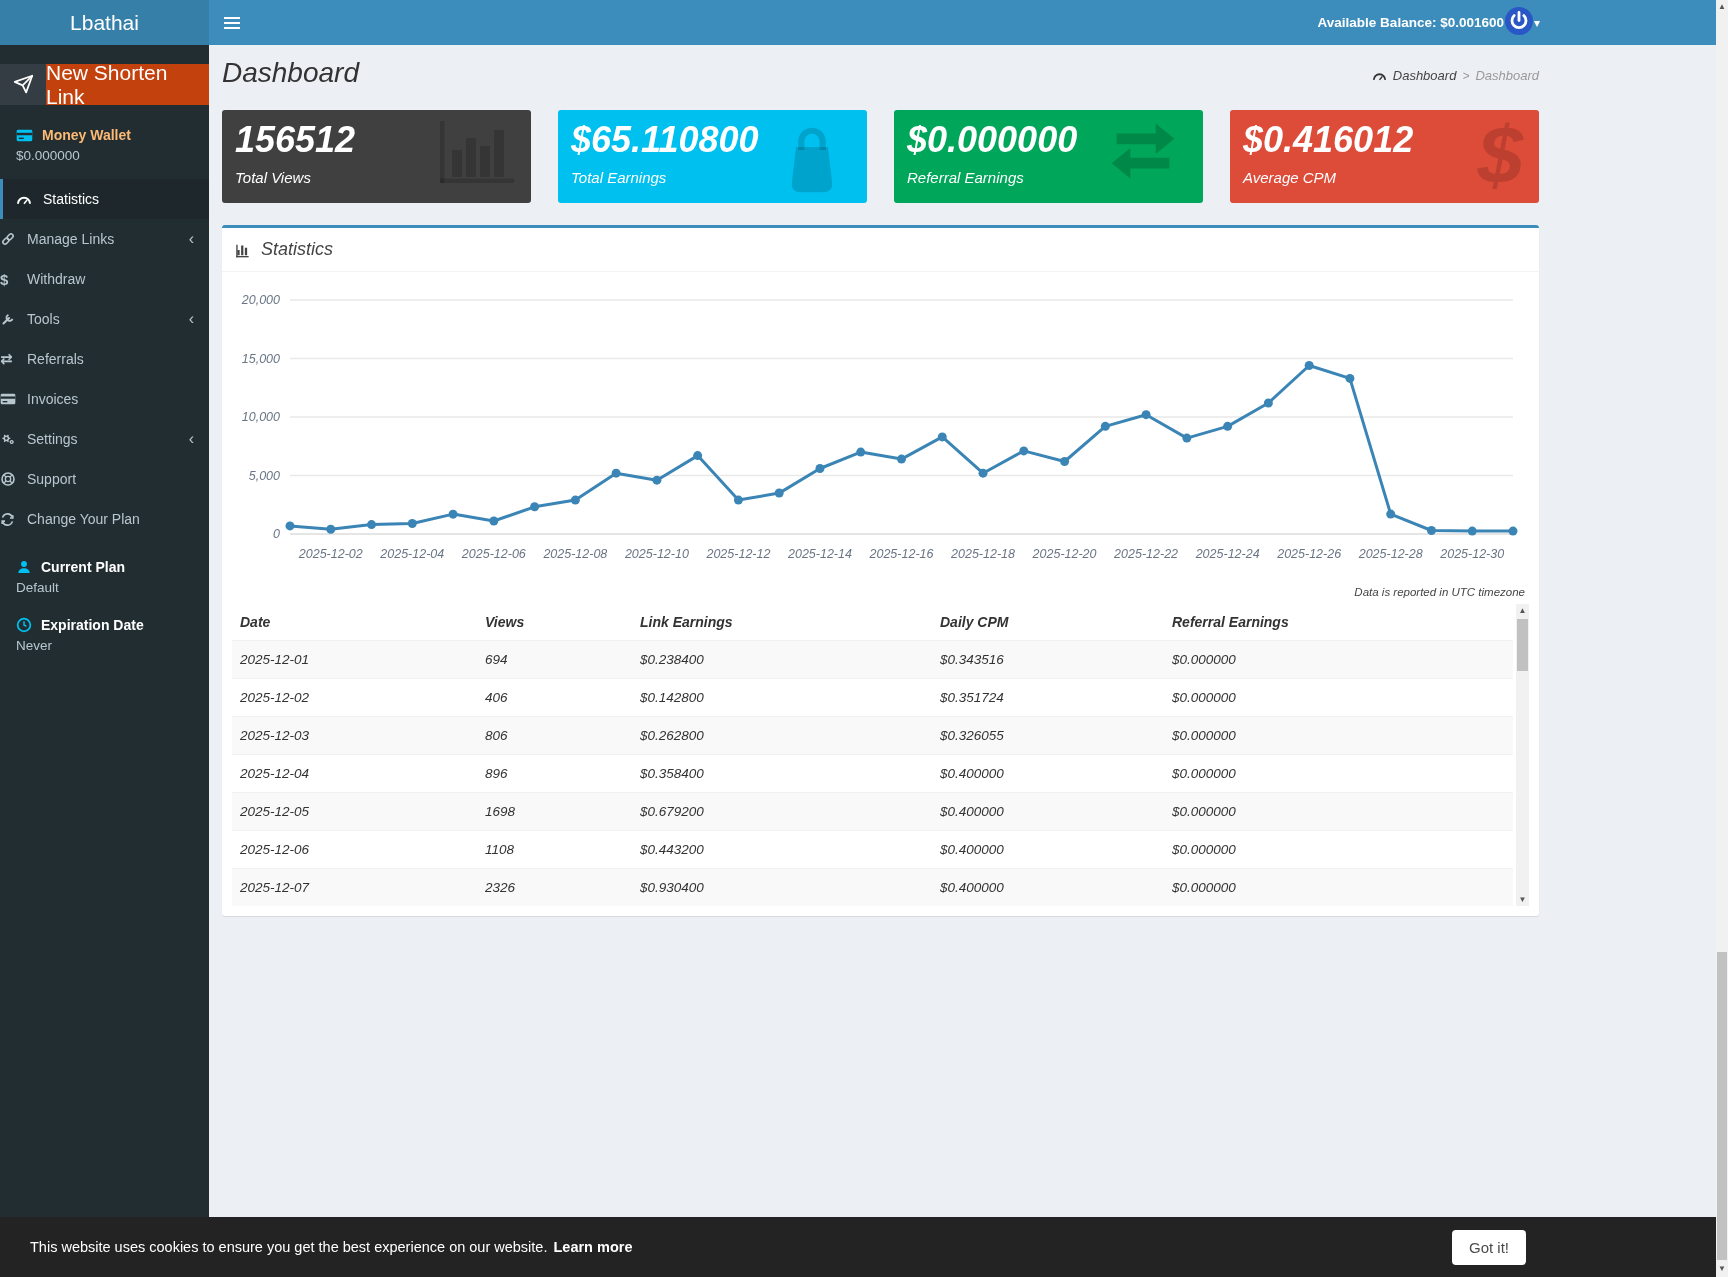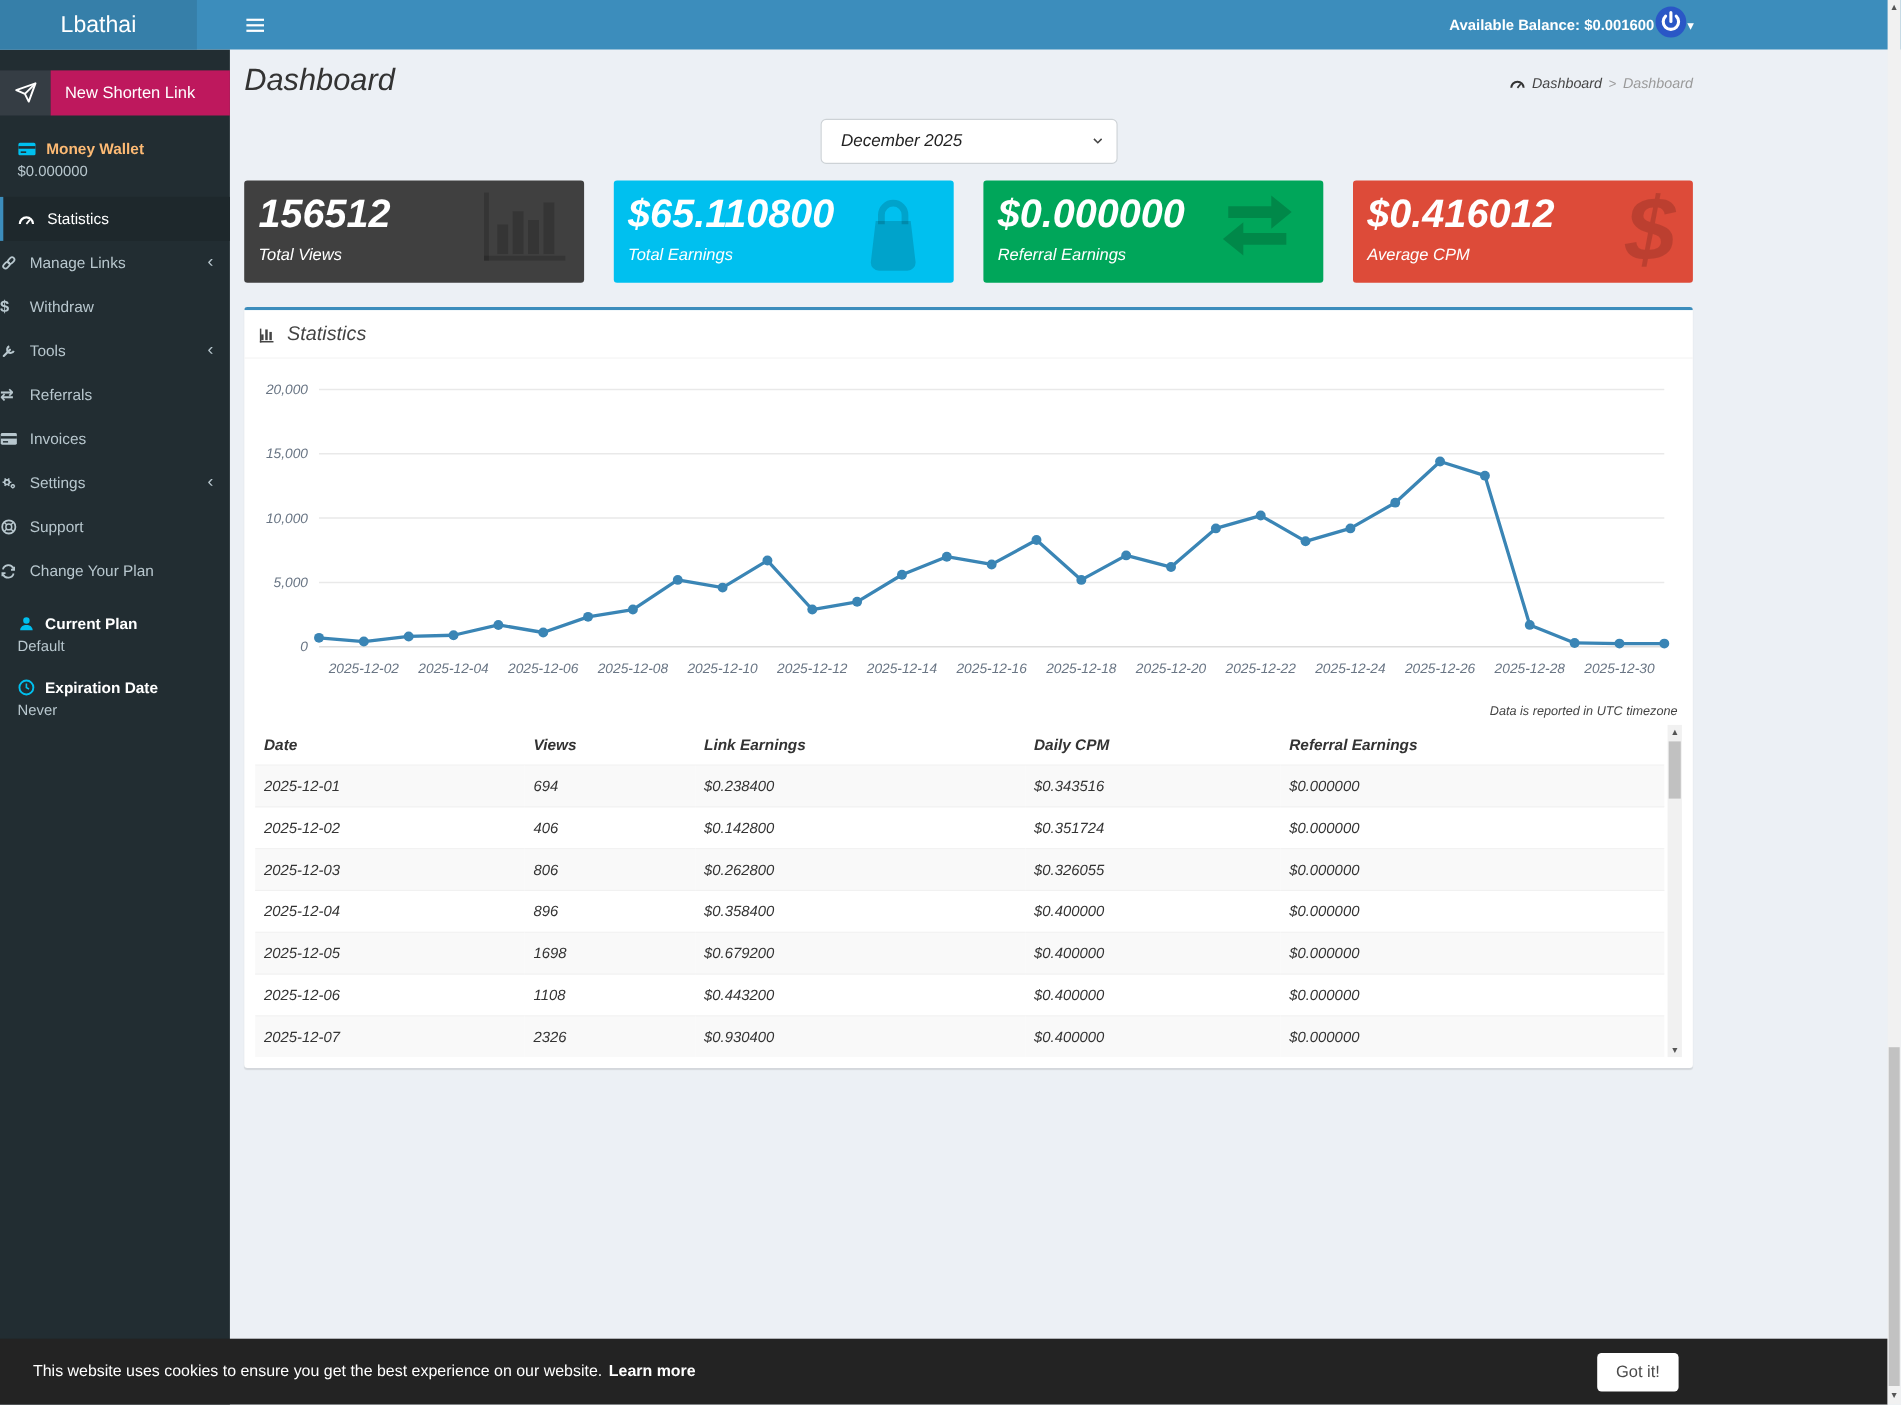--- a/index.html
+++ b/index.html
@@ -1,34 +1,34 @@
 <!DOCTYPE html>
 <html><head>
 <meta charset="utf-8">
 <style>
   * { margin:0; padding:0; box-sizing:border-box; }
   html,body { width:1728px; height:1277px; overflow:hidden; }
   body { font-family:"Liberation Sans","DejaVu Sans",sans-serif; background:#ecf0f5; position:relative; color:#333; }
 
   
   .topbar { position:absolute; top:0; left:0; right:0; height:45px; background:#3c8dbc; z-index:10; }
-  .logo { position:absolute; left:0; top:0; width:179px; height:45px; background:#367fa9; color:#fff;
+  .logo { position:absolute; left:0; top:0; width:209px; height:45px; background:#367fa9; color:#fff;
           text-align:center; line-height:45px; font-size:21px; }
   .hamburger { position:absolute; left:209px; top:0; width:46px; height:45px; display:flex; flex-direction:column;
                justify-content:center; align-items:center; gap:3px; cursor:pointer; }
   .hamburger i { display:block; width:16px; height:2px; background:#fff; }
   .topbar-right { position:absolute; right:188px; top:0; height:45px; display:flex; align-items:center; gap:0; }
   .balance { color:#fff; font-size:13.5px; font-weight:700; }
   .caret { color:#fff; font-size:12px; }
 
   
   .sidebar { position:absolute; top:45px; left:0; width:209px; bottom:0; background:#222d32; z-index:9; }
   .new-link { margin-top:19px; height:41px; display:flex; cursor:pointer; }
   .new-link .nl-icon { width:46px; background:#353d44; display:flex; align-items:center; justify-content:center; }
-  .new-link .nl-label { flex:1; background:#be185d; color:#fff; font-size:15px; display:flex; align-items:center; padding-left:13px; }
+  .new-link .nl-label { flex:1; background:#c2410c; color:#fff; font-size:21px; display:flex; align-items:center; }
   .wallet { padding:22px 16px 4px; }
   .wallet-top { display:flex; align-items:center; gap:9px; color:#fdba74; font-weight:700; font-size:14px; }
   .wallet-val { color:#b8c7ce; font-size:13.5px; margin-top:5px; }
   .menu { margin-top:12px; }
   .menu-item { height:40px; display:flex; align-items:center; color:#b8c7ce; font-size:14px;
                position:relative; cursor:pointer; }
   .menu-item .mi-icon { width:27px; display:flex; align-items:center; color:#b8c7ce; }
   .menu-item.active { background:#1e282c; color:#fff; border-left:3px solid #3c8dbc; padding-left:13px; }
   .menu-item.active .mi-icon { color:#fff; }
   .menu-item .chev { position:absolute; right:15px; top:11px; font-size:16px; color:#b8c7ce; }
@@ -259,30 +259,20 @@
             <path d="M3 17a9 9 0 1 1 18 0" stroke-width="3"></path>
             <path d="M12 17l4.6-5.6" stroke-width="2.4"></path>
           </svg>
         </span>
         <span>Dashboard</span>
         <span class="sep">&gt;</span>
         <span class="crumb2">Dashboard</span>
       </div>
     </div>
 
-    <div class="select-row">
-      <div class="select-box">
-        <div class="sel-val">December 2025</div>
-        <span class="sel-caret">
-          <svg width="14" height="14" viewBox="0 0 24 24" fill="none" stroke="#444" stroke-width="2.4">
-            <polyline points="6 9 12 15 18 9"></polyline>
-          </svg>
-        </span>
-      </div>
-    </div>
 
     <div class="cards" id="cards-row">
         <div class="card" style="background: #404040;">
           <div class="value">156512</div>
           <div class="label">Total Views</div>
           <div class="cicon"><svg width="76" height="64" viewBox="0 0 76 64">
               <g fill="rgba(0,0,0,0.16)">
                 <rect x="1" y="1" width="4.5" height="62"></rect>
                 <rect x="1" y="58.5" width="74" height="4.5"></rect>
                 <rect x="13" y="30" width="10" height="27"></rect>

